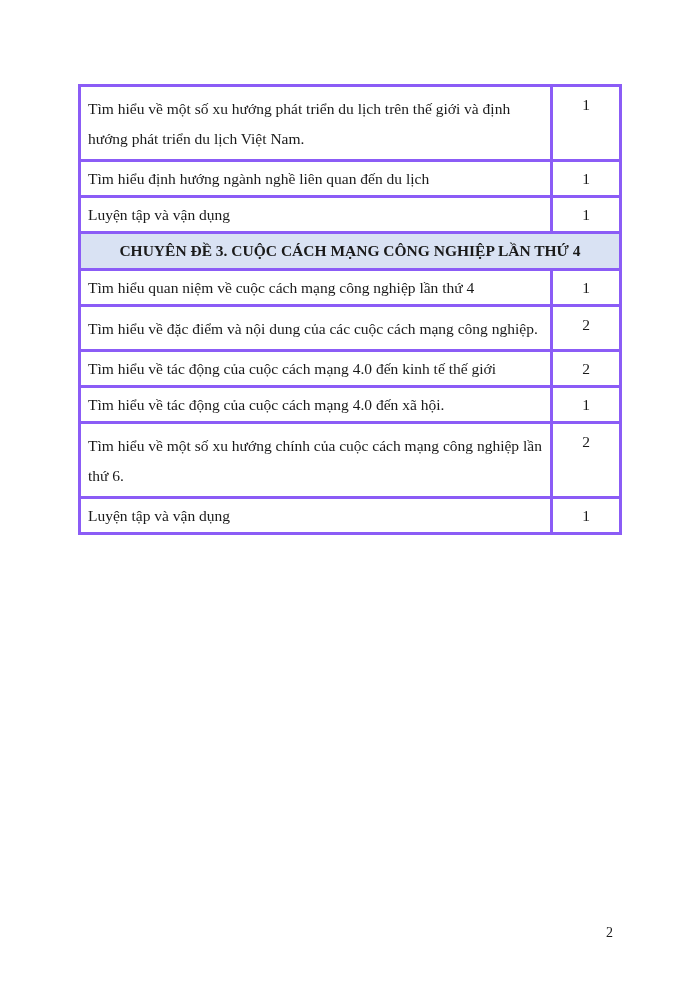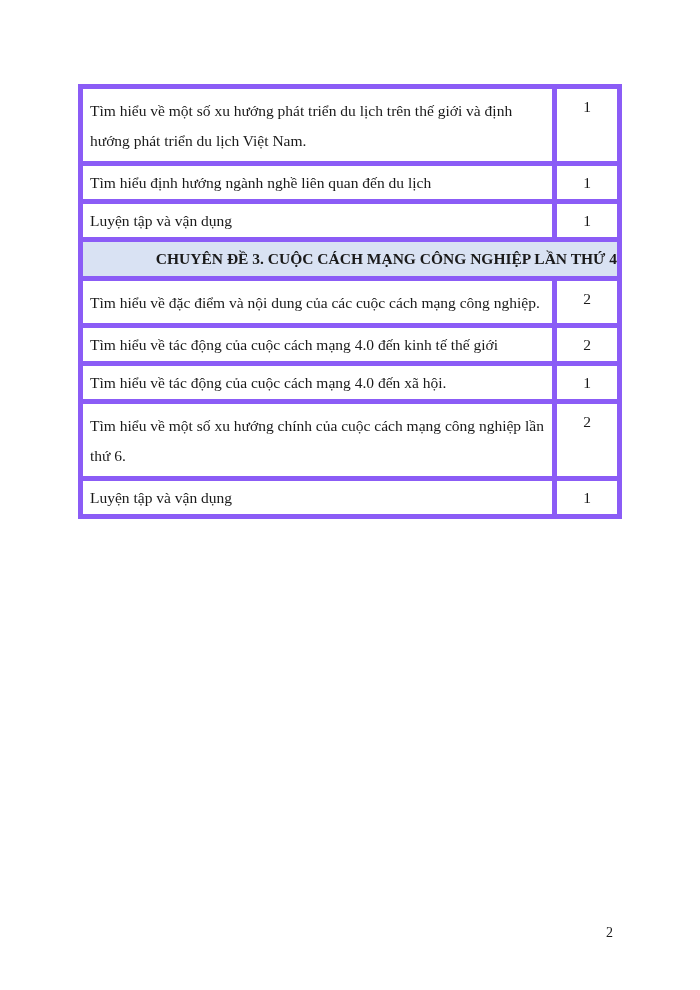--- a/index.html
+++ b/index.html
@@ -18,21 +18,21 @@
     .page-table {
       position: absolute;
       left: 78px;
       top: 84px;
       width: 544px;
       border-collapse: collapse;
       table-layout: fixed;
       font-size: 15.5px;
     }
     .page-table td {
-      border: 5px solid #8b5cf6;
+      border: 3px solid #8b5cf6;
       vertical-align: top;
       padding: 0;
     }
     .page-table td.desc {
       width: 456px;
       padding: 7px 6px 5px 7px;
       line-height: 30px;
     }
     .page-table tr.single td.desc {
       line-height: 21px;
@@ -43,21 +43,21 @@
     .page-table td.hours {
       text-align: center;
       padding-top: 8px;
       line-height: 20px;
     }
     .page-table tr.single td.hours {
       padding-top: 7px;
     }
     .page-table tr.section td {
       background: #d9e2f3;
-      text-align: right;
+      text-align: center;
       font-weight: bold;
       font-size: 15.5px;
       height: 34px;
       line-height: 34px;
       padding: 0;
       vertical-align: middle;
     }
     .page-number {
       position: absolute;
       left: 606px;
@@ -78,20 +78,24 @@
       <td class="desc">Tìm hiểu định hướng ngành nghề liên quan đến du lịch</td>
       <td class="hours">1</td>
     </tr>
     <tr class="single">
       <td class="desc">Luyện tập và vận dụng</td>
       <td class="hours">1</td>
     </tr>
     <tr class="section">
       <td colspan="2">CHUYÊN ĐỀ 3. CUỘC CÁCH MẠNG CÔNG NGHIỆP LẦN THỨ 4</td>
     </tr>
+    <tr class="single">
+      <td class="desc">Tìm hiểu quan niệm về cuộc cách mạng công nghiệp lần thứ 4</td>
+      <td class="hours">1</td>
+    </tr>
     <tr>
       <td class="desc">Tìm hiểu về đặc điểm và nội dung của các cuộc cách mạng công nghiệp.</td>
       <td class="hours">2</td>
     </tr>
     <tr class="single">
       <td class="desc">Tìm hiểu về tác động của cuộc cách mạng 4.0 đến kinh tế thế giới</td>
       <td class="hours">2</td>
     </tr>
     <tr class="single">
       <td class="desc">Tìm hiểu về tác động của cuộc cách mạng 4.0 đến xã hội.</td>

